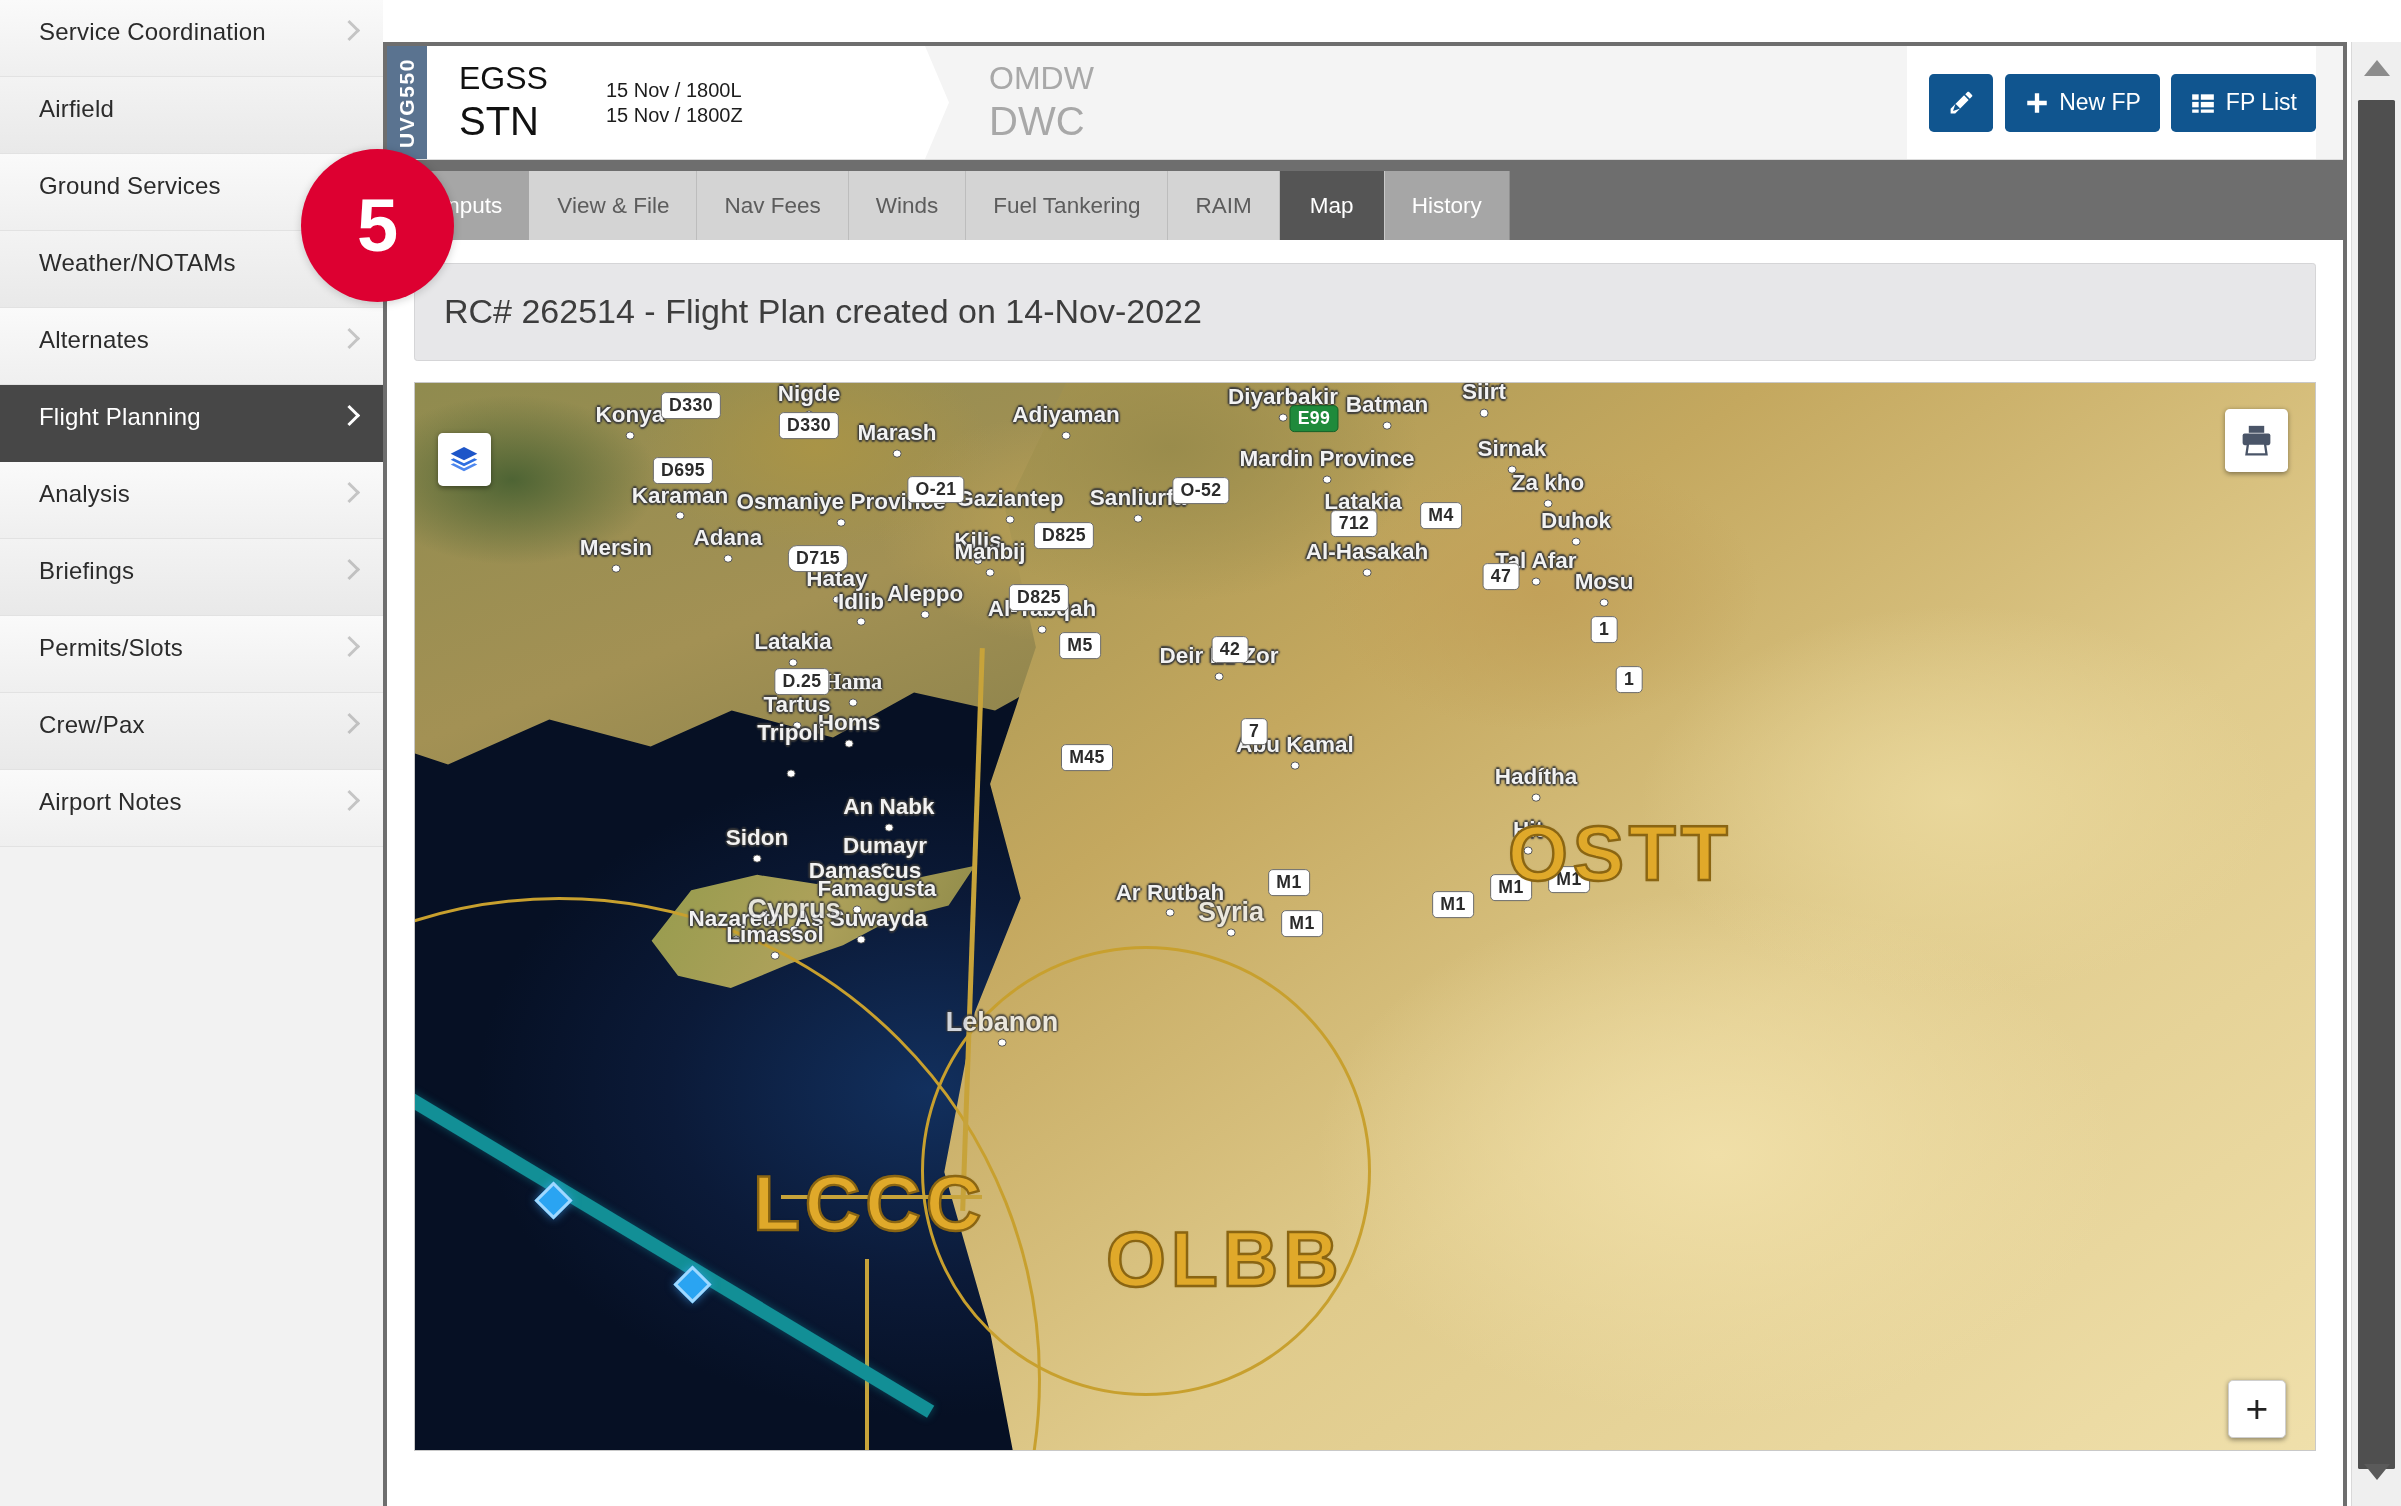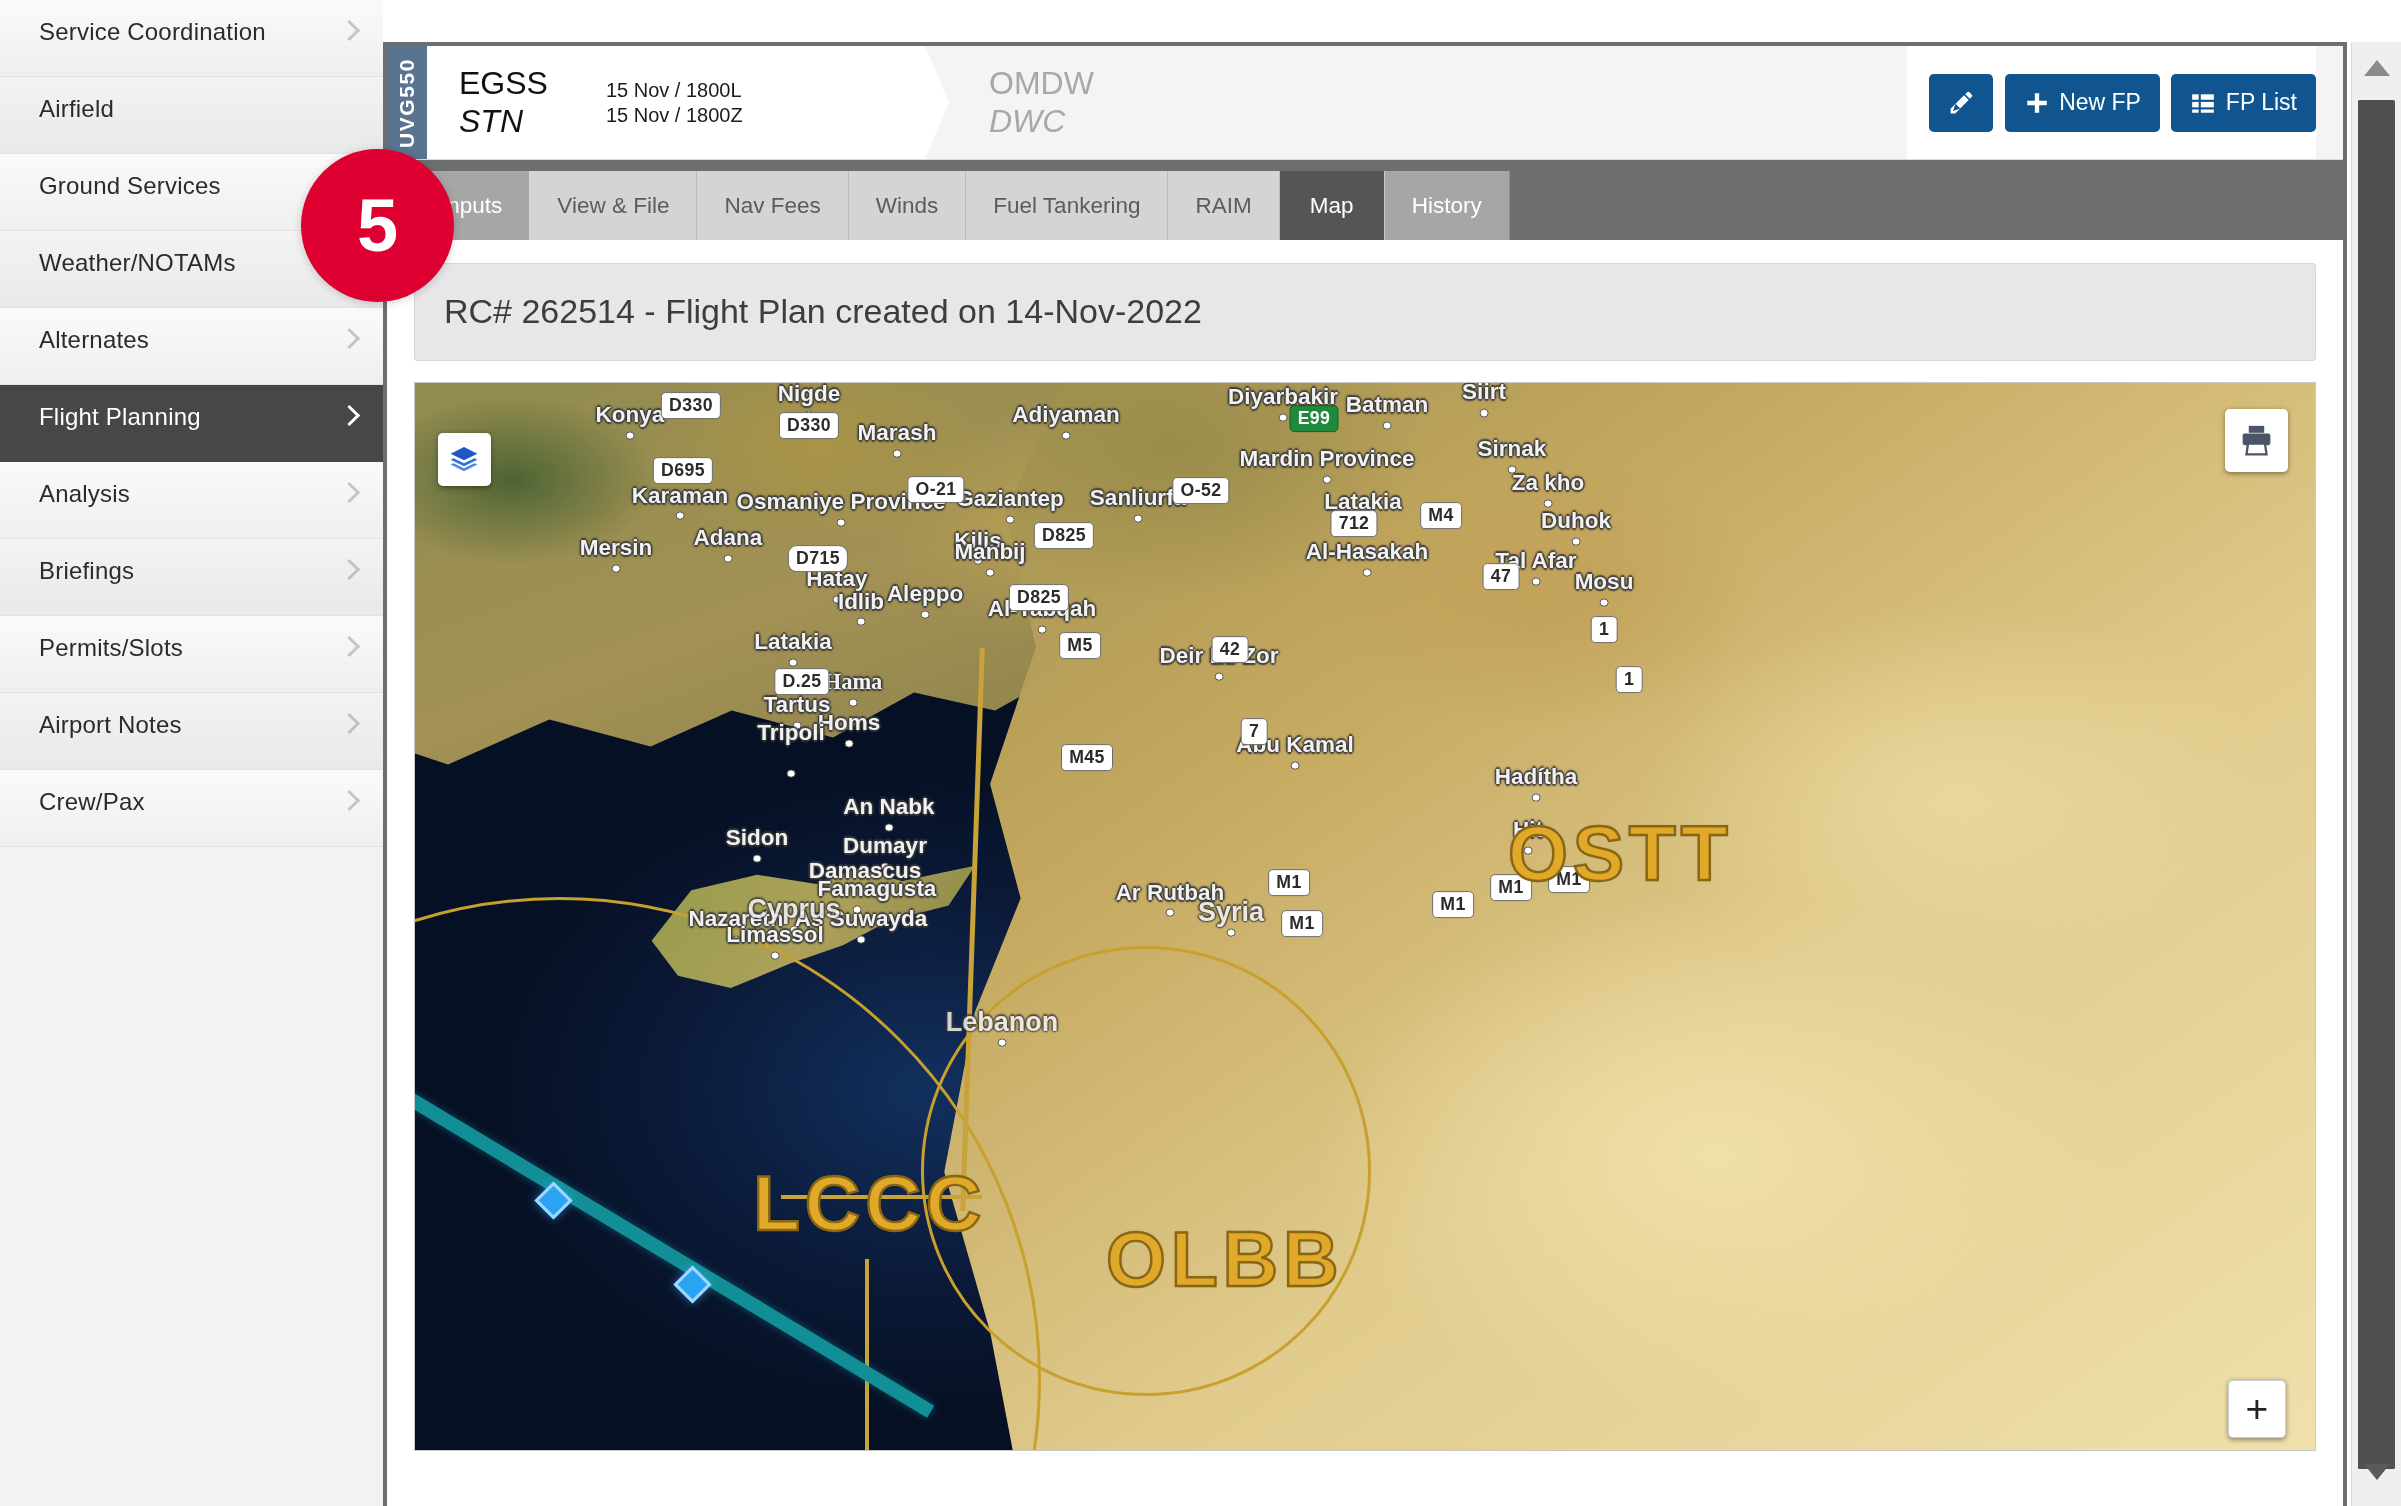--- a/index.html
+++ b/index.html
@@ -86,21 +86,21 @@
   }
   #leg-origin::after {
     content: ""; position: absolute; right: -24px; top: 0;
     width: 48px; height: 100%;
     background: #ffffff;
     clip-path: polygon(0 0, 50% 0, 100% 50%, 50% 100%, 0 100%);
     z-index: 2;
   }
   .icao-block { display: flex; flex-direction: column; line-height: 1.18; }
   .icao-block .icao { font-size: 32px; color: #111; font-weight: normal; }
-  .icao-block .iata { font-size: 32px; color: #111; font-weight: normal; font-style: italic; }
+  .icao-block .iata { font-size: 40px; color: #111; font-weight: normal; }
   .time-block {
     display: flex; flex-direction: column; line-height: 1.25;
     margin-left: 58px; font-size: 20px; color: #1c1c1c;
   }
   #leg-dest {
     position: relative; flex: 1;
     background: #f4f4f4;
     display: flex; align-items: center;
     padding-left: 64px;
   }
@@ -335,25 +335,25 @@
         </div>
         <div class="nav-item">
           <span class="nav-label">Briefings</span>
           <span class="chev"></span>
         </div>
         <div class="nav-item">
           <span class="nav-label">Permits/Slots</span>
           <span class="chev"></span>
         </div>
         <div class="nav-item">
+          <span class="nav-label">Crew/Pax</span>
+          <span class="chev"></span>
+        </div>
+        <div class="nav-item">
           <span class="nav-label">Airport Notes</span>
-          <span class="chev"></span>
-        </div>
-        <div class="nav-item">
-          <span class="nav-label">Crew/Pax</span>
           <span class="chev"></span>
         </div>
       </div>
     <div id="sidebar-filler"></div>
   </nav>
 
   <section id="panel">
 
     <header id="flight-header">
       <div id="tail-tab">

